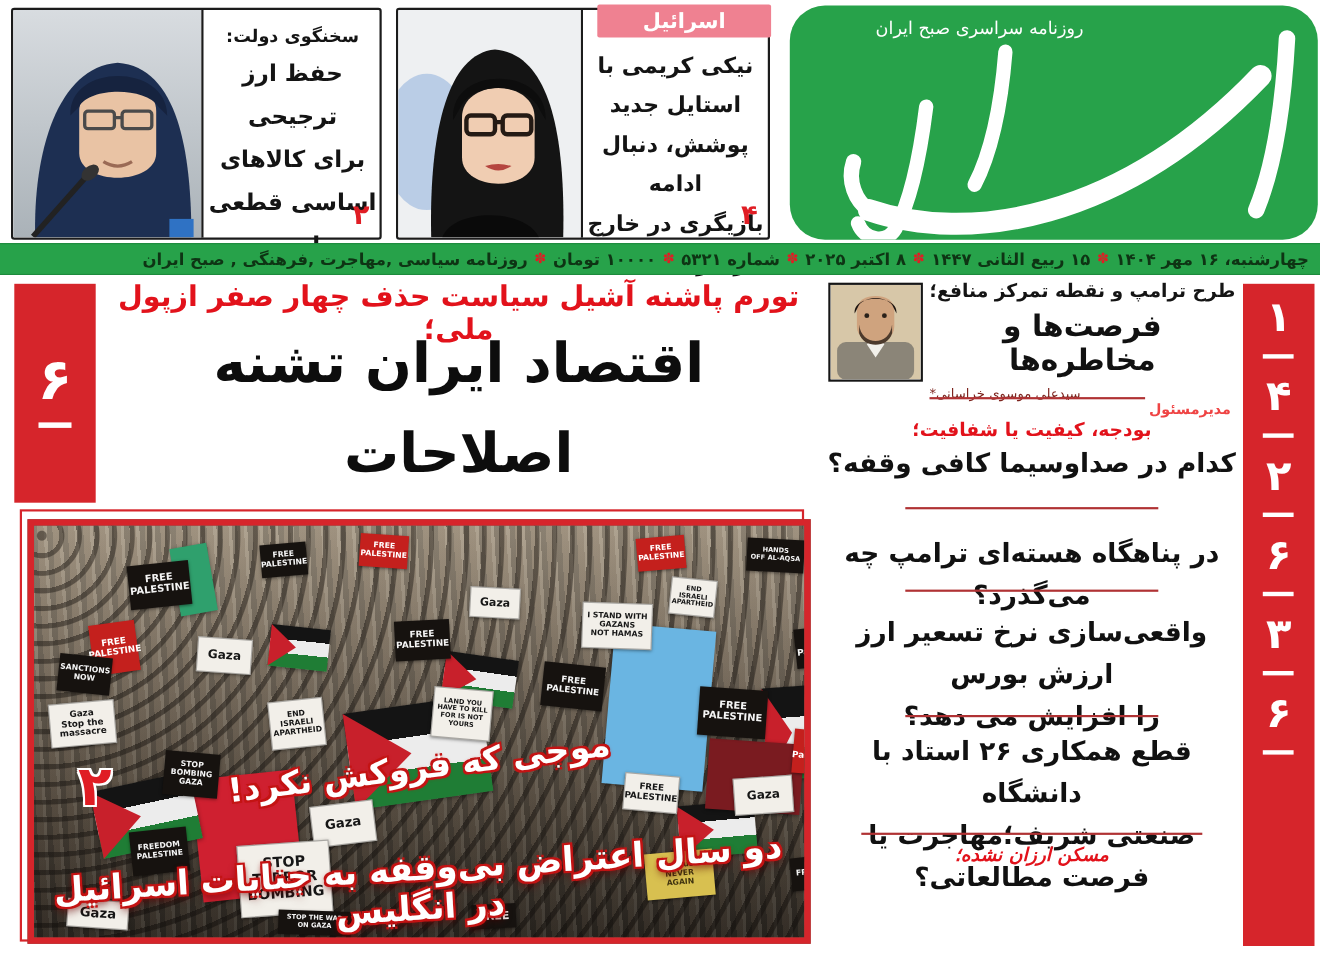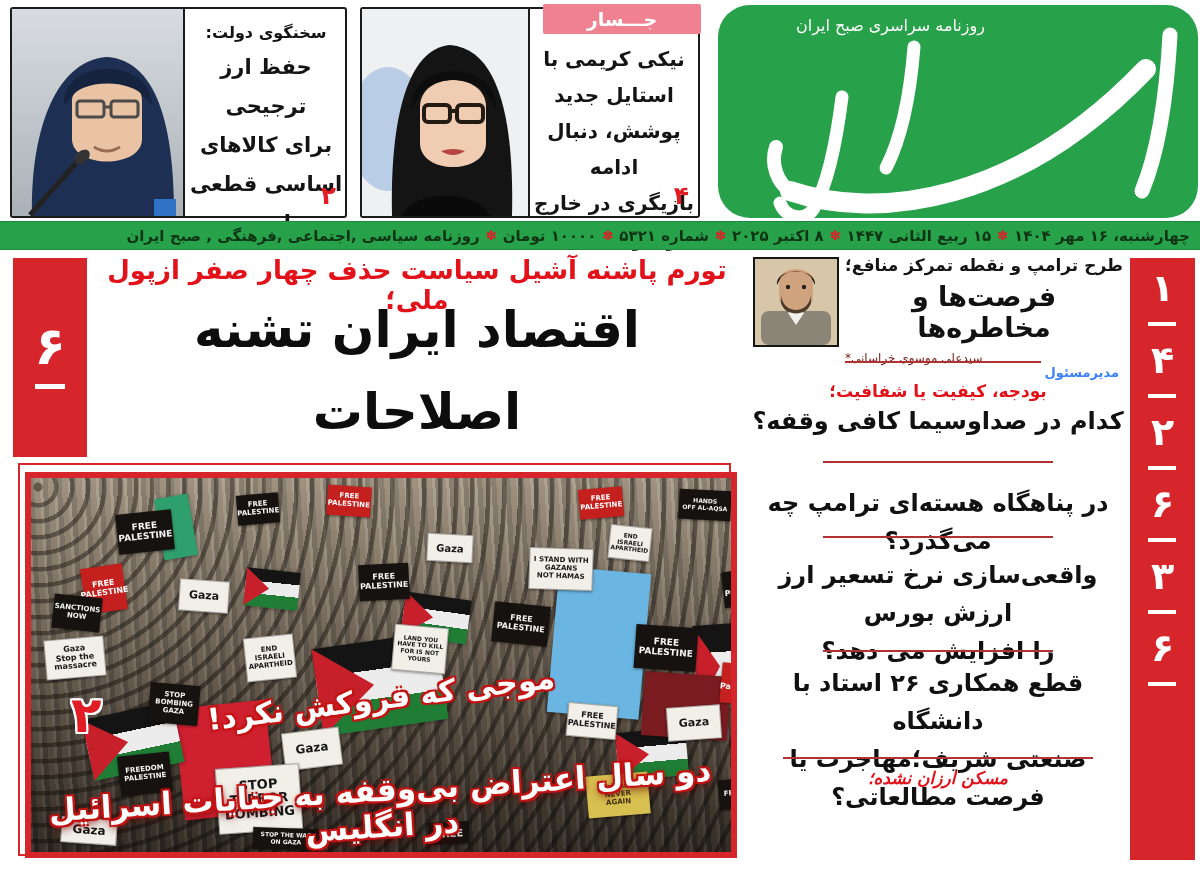--- a/index.html
+++ b/index.html
@@ -51,21 +51,21 @@
     color:#e2121b; font-weight:bold; font-size:26px; }
   .lead-headline { position:absolute; left:92px; top:289px; width:650px; text-align:center;
     color:#0d0d0d; font-weight:bold; font-size:50px; line-height:82px; }
 
   
   .op-photo { position:absolute; left:753px; top:257px; width:86px; height:90px; border:2px solid #161616; overflow:hidden; }
   .op-text { position:absolute; left:845px; top:255px; width:278px; text-align:center; }
   .op-kick { font-weight:bold; font-size:17px; color:#141414; }
   .op-title { font-weight:bold; font-size:27px; color:#111; margin-top:6px; }
   .op-author { text-align:left; direction:rtl; font-size:12px; color:#7d241e; margin-top:8px; padding-right:4px; }
-  .op-role { text-align:right; direction:rtl; font-size:13px; font-weight:bold; color:#3b82f6; padding-right:4px; }
+  .op-role { text-align:right; direction:rtl; font-size:13px; font-weight:bold; color:#ef4444; padding-right:4px; }
   .op-line { position:absolute; left:845px; top:361px; width:196px; height:2px; background:#b03234; }
 
   
   .headlines { position:absolute; left:752px; top:378px; width:372px; height:475px; direction:rtl; }
   .headlines .kick { position:absolute; width:100%; text-align:center; color:#e2121b; font-weight:bold; font-size:17px; }
   .headlines .hl { position:absolute; width:100%; text-align:center; color:#111; font-weight:bold; font-size:24px;
     line-height:38px; white-space:pre-line; }
   .headlines .sep { position:absolute; left:50%; transform:translateX(-50%); height:2px; background:#b03234; }
 
   
@@ -131,21 +131,21 @@
       <div class="kick">سخنگوی دولت:</div>
       <div class="hl">حفظ ارز ترجیحی
 برای کالاهای
 اساسی قطعی
 است</div>
       <div class="pnum">۲</div>
     </div>
   </div>
 
   <div class="tbox" id="box2">
-    <div class="section-tag">جـــسار</div>
+    <div class="section-tag">اسرائیل</div>
     <div class="photo">
       <svg width="166" height="207" viewBox="0 0 166 207">
         <rect width="166" height="207" fill="#eef0f2"></rect>
         <ellipse cx="26" cy="120" rx="40" ry="62" fill="#8fb0dd" opacity="0.55"></ellipse>
         <path d="M30,207 C28,120 42,40 88,36 C140,40 152,120 150,207 Z" fill="#141414"></path>
         <path d="M58,98 C58,62 124,62 124,98 L124,134 C124,166 58,166 58,134 Z" fill="#f0cdb2"></path>
         <path d="M50,100 C46,50 136,50 134,100 L126,86 C112,66 70,66 58,86 Z" fill="#0d0d0d"></path>
         <rect x="62" y="96" width="26" height="17" rx="4" fill="none" stroke="#241a14" stroke-width="4"></rect>
         <rect x="95" y="96" width="26" height="17" rx="4" fill="none" stroke="#241a14" stroke-width="4"></rect>
         <line x1="88" y1="102" x2="95" y2="102" stroke="#241a14" stroke-width="4"></line>
@@ -181,21 +181,21 @@
         <span>چهارشنبه، ۱۶ مهر ۱۴۰۴</span>
         <span class="flower">✽</span>
         <span>۱۵ ربیع الثانی ۱۴۴۷</span>
         <span class="flower">✽</span>
         <span>۸ اکتبر ۲۰۲۵</span>
         <span class="flower">✽</span>
         <span>شماره ۵۳۲۱</span>
         <span class="flower">✽</span>
         <span>۱۰۰۰۰ تومان</span>
         <span class="flower">✽</span>
-        <span>روزنامه سیاسی ,اجتماعی ,فرهنگی , صبح ایران</span>
+        <span>روزنامه سیاسی ,مهاجرت ,فرهنگی , صبح ایران</span>
       </div>
   </div>
 
   <div class="sidebar-red" id="leftbar">
     <div class="bignum">۶</div>
     <div class="dash"></div>
   </div>
 
   <div class="sidebar-red" id="rightbar">
       <div class="num" style="top: 8px;">۱</div>

